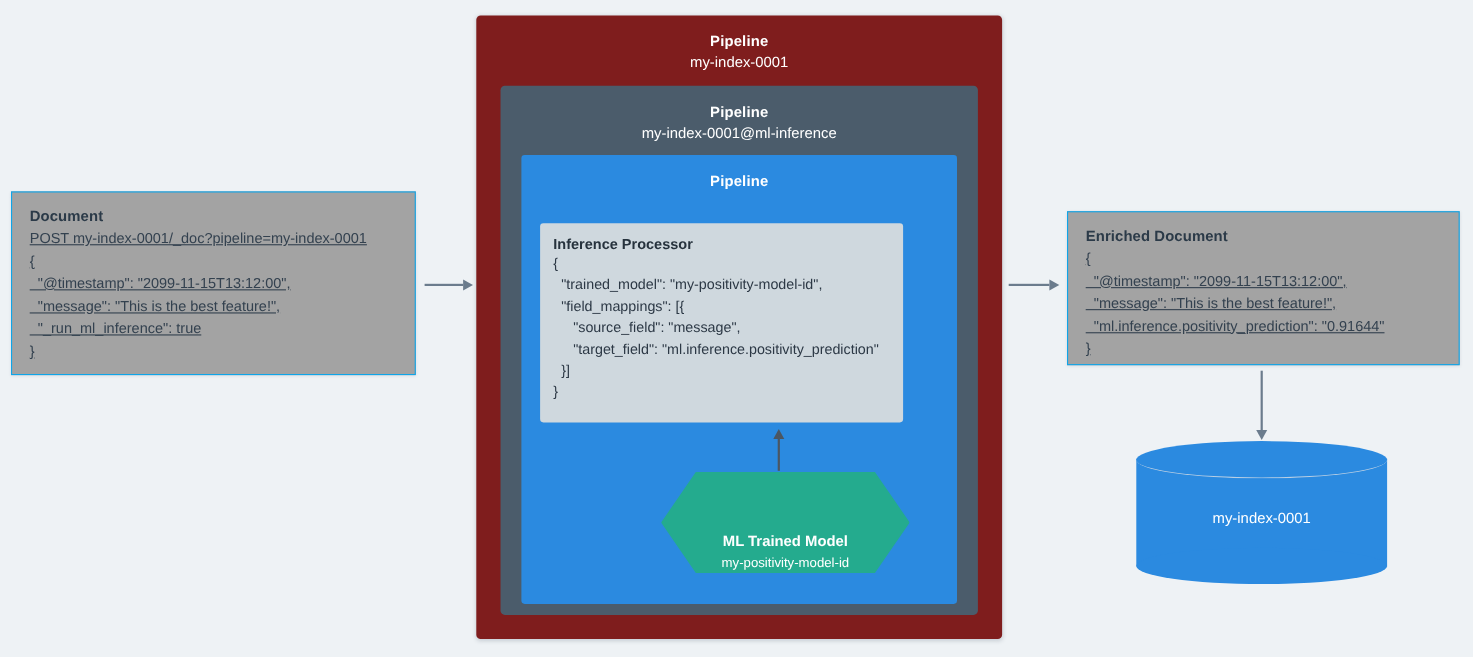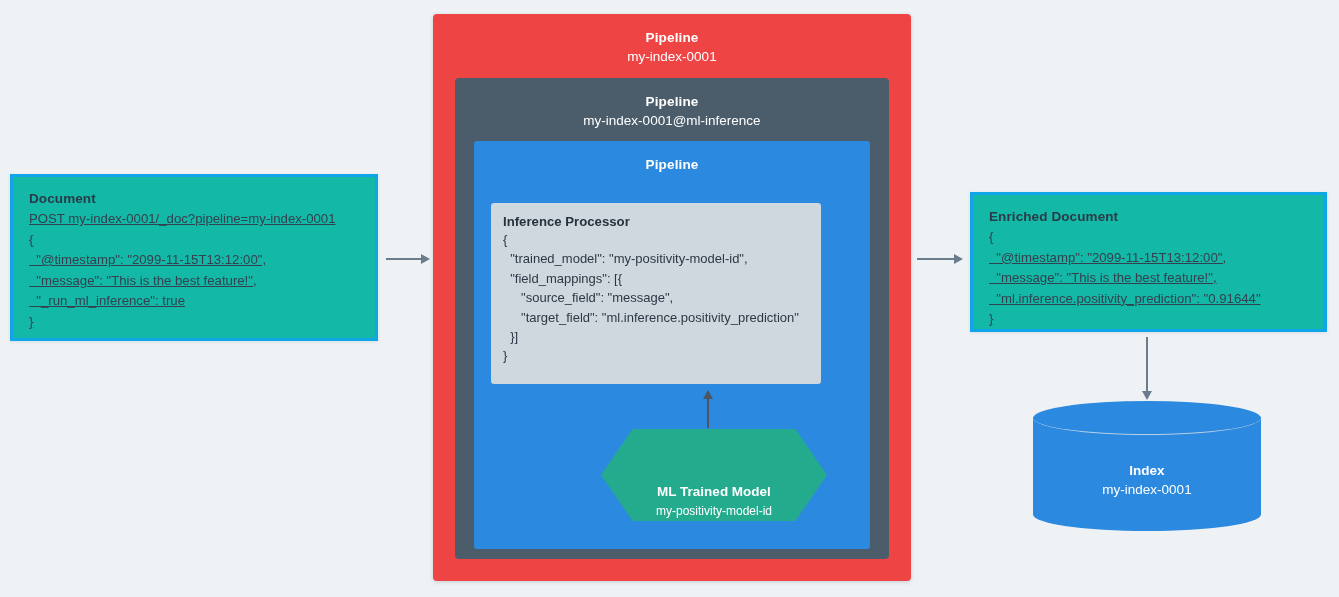--- a/index.html
+++ b/index.html
@@ -13,22 +13,22 @@
   #canvas {
     position: relative;
     width: 1339px;
     height: 597px;
     background: #eef2f5;
   }
 
   
   .doc-card {
     position: absolute;
-    background: #14b8a6;
-    border: 3px solid #0ea5e9;
+    background: #a3a3a3;
+    border: 1px solid #0ea5e9;
     box-shadow: 0 1px 3px rgba(30,45,65,0.10);
     padding: 14px 16px 16px 16px;
   }
   .doc-title {
     font-weight: bold;
     font-size: 13.5px;
     color: #2b3a48;
     letter-spacing: 0.1px;
     margin-bottom: 3px;
     white-space: nowrap;
@@ -39,21 +39,21 @@
     line-height: 20.5px;
     white-space: pre;
     text-decoration: underline;
   }
 
   
   #pipeline-outer {
     position: absolute;
     left: 433px; top: 14px;
     width: 478px; height: 567px;
-    background: #ef4444;
+    background: #7f1d1d;
     border-radius: 4px;
     box-shadow: 0 1px 4px rgba(30,45,65,0.18);
   }
   #pipeline-middle {
     position: absolute;
     left: 22px; top: 64px;
     width: 434px; height: 481px;
     background: #4b5c6b;
     border-radius: 4px;
   }
@@ -279,18 +279,17 @@
   <div class="arrow-v" style="left:1141px; top:337px; height:63px;">
     <div class="shaft"></div>
       <div class="head-down"></div>
   </div>
 
   <div id="index-cylinder">
     <div class="cyl-body"></div>
     <div class="cyl-bottom"></div>
     <div class="cyl-top"></div>
     <div class="cyl-label">
-      <div class="cyl-title">Index</div>
       <div class="cyl-sub">my-index-0001</div>
     </div>
   </div>
 
 </div>
 
 </body></html>

